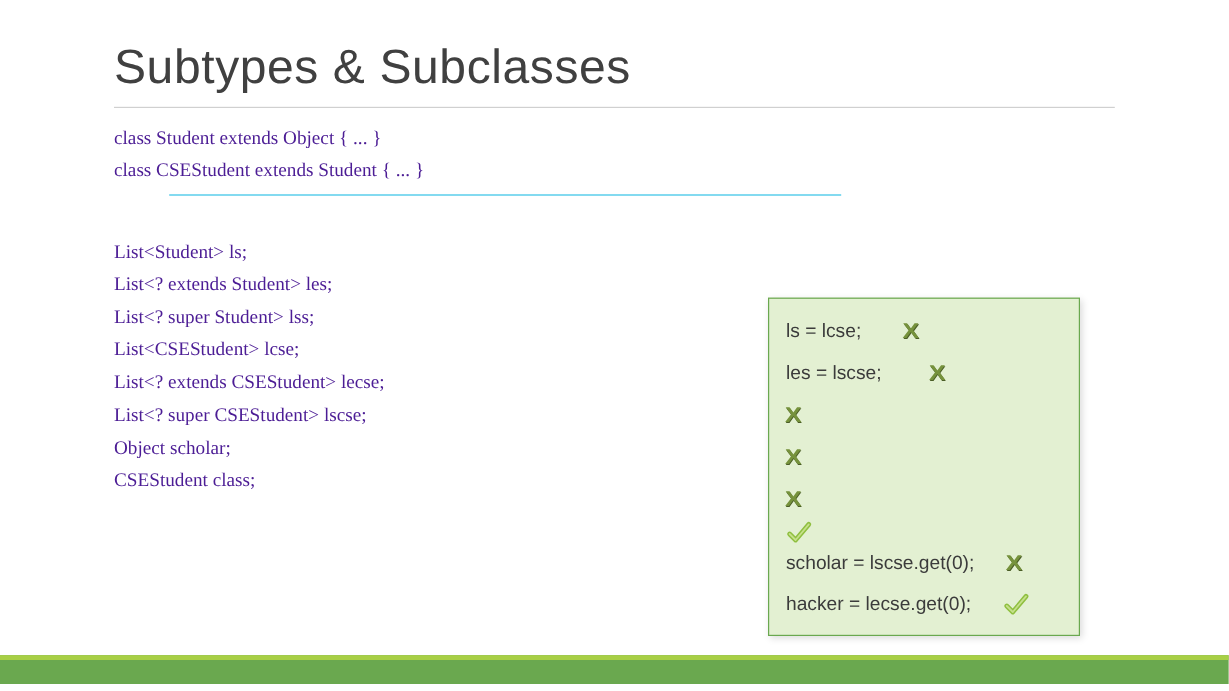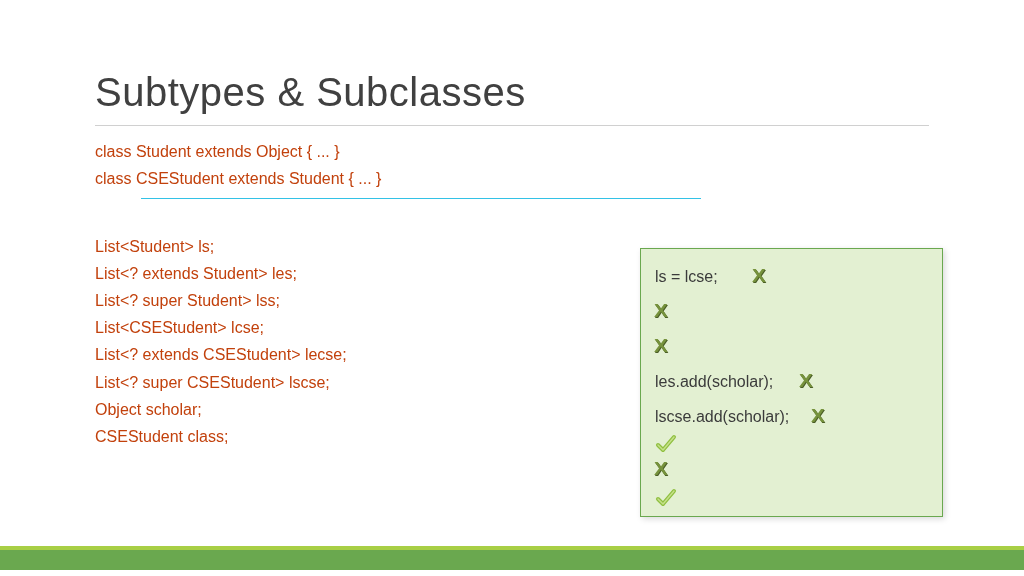--- a/index.html
+++ b/index.html
@@ -7,49 +7,49 @@
     width: 1024px;
     height: 576px;
     background: #ffffff;
     font-family: "Segoe UI Light", "Segoe UI", Arial, sans-serif;
     position: relative;
     overflow: hidden;
   }
   .slide {
     position: absolute;
     inset: 0;
-    padding: 70px 95px 0 95px;
+    padding: 34px 95px 0 95px;
   }
   .title {
     font-size: 40px;
     font-weight: 300;
     color: #404040;
     padding-bottom: 10px;
     border-bottom: 1px solid #d0d0d0;
     margin-bottom: 12px;
     letter-spacing: 0.5px;
   }
   .code-block {
-    font-family: Liberation Sans, sans-serif;
+    font-family: Liberation Serif, serif;
     font-size: 16px;
-    color: #c2410c;
+    color: #4c1d95;
     line-height: 1.7;
     white-space: pre;
   }
   .divider-cyan {
     width: 560px;
     height: 1px;
     background: #33c2e6;
     margin: 6px 0 6px 46px;
   }
   .callout {
     position: absolute;
     top: 248px;
     left: 640px;
-    width: 303px;
+    width: 260px;
     background: #e3f0d2;
     border: 1px solid #6aa84f;
     padding: 10px 14px;
     box-shadow: 2px 2px 6px rgba(0,0,0,0.15);
   }
   .callout-line {
     display: flex;
     align-items: center;
     font-family: "Segoe UI", Arial, sans-serif;
     font-size: 16px;
@@ -102,45 +102,46 @@
 <span>List&lt;? super CSEStudent&gt; lscse;</span>
 <span>Object scholar;</span>
 <span>CSEStudent class;</span></div>
 
   <div class="callout">
     <div class="callout-line">
       <span class="callout-text">ls = lcse;        </span>
       <span class="x-mark">X</span>
     </div>
     <div class="callout-line">
+      <span class="callout-text">les = lscse;         </span>
       <span class="x-mark">X</span>
     </div>
     <div class="callout-line">
       <span class="x-mark">X</span>
     </div>
     <div class="callout-line">
-      <span class="callout-text">les.add(scholar);      </span>
       <span class="x-mark">X</span>
     </div>
     <div class="callout-line">
-      <span class="callout-text">lscse.add(scholar);     </span>
       <span class="x-mark">X</span>
     </div>
     <div class="callout-line">
       <span class="check-mark">
         <svg width="22" height="20" viewBox="0 0 22 20">
           <path d="M3 11 L8 16 L19 3" stroke="#8fbf3f" stroke-width="4" fill="none" stroke-linecap="round" stroke-linejoin="round"></path>
           <path d="M3 11 L8 16 L19 3" stroke="#c5e08a" stroke-width="1.5" fill="none" stroke-linecap="round" stroke-linejoin="round"></path>
         </svg>
       </span>
     </div>
     <div class="callout-line">
+      <span class="callout-text">scholar = lscse.get(0);      </span>
       <span class="x-mark">X</span>
     </div>
     <div class="callout-line">
+      <span class="callout-text">hacker = lecse.get(0);      </span>
       <span class="check-mark">
         <svg width="22" height="20" viewBox="0 0 22 20">
           <path d="M3 11 L8 16 L19 3" stroke="#8fbf3f" stroke-width="4" fill="none" stroke-linecap="round" stroke-linejoin="round"></path>
           <path d="M3 11 L8 16 L19 3" stroke="#c5e08a" stroke-width="1.5" fill="none" stroke-linecap="round" stroke-linejoin="round"></path>
         </svg>
       </span>
     </div>
   </div>
 </div>
 

